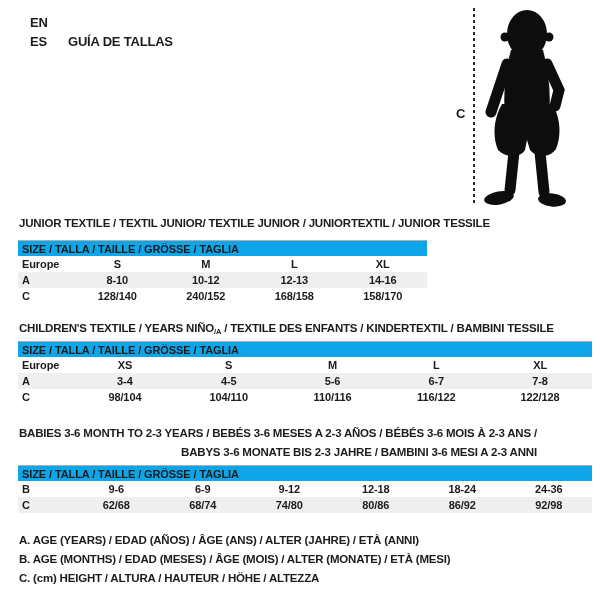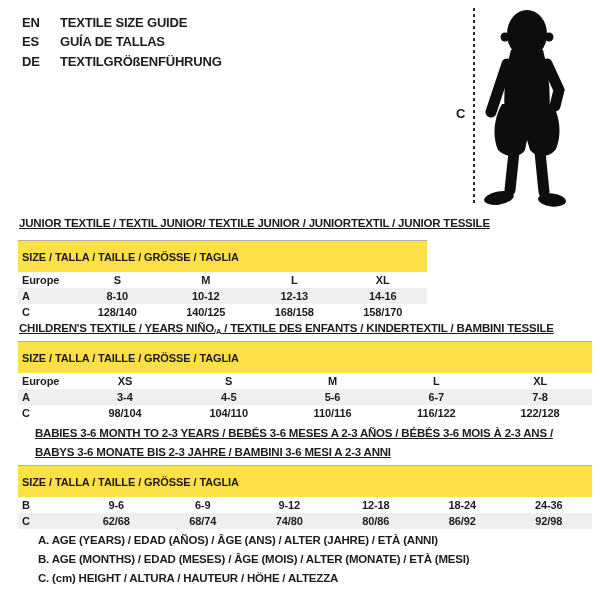--- a/index.html
+++ b/index.html
@@ -7,73 +7,68 @@
     width:600px;height:600px;position:relative;overflow:hidden;
     background:#ffffff;color:#1c1c1c;
     font-family:"Liberation Sans",sans-serif;
     font-weight:bold;
     -webkit-font-smoothing:antialiased;
   }
   .abs{position:absolute;}
 
   
   .lang-block{left:22px;top:13px;}
-  .lang-row{display:flex;line-height:19.3px;font-size:13px;letter-spacing:-0.2px;}
+  .lang-row{display:flex;line-height:19.3px;font-size:13px;letter-spacing:-0.2px;margin-left:8px;}
   .lang-code{width:38px;flex:0 0 38px;}
 
   
   .height-line{
     left:473px;top:8px;width:2px;height:198px;
     background-image:repeating-linear-gradient(to bottom,#2a2a2a 0 3px,transparent 3px 6px);
   }
   .height-label{left:456px;top:106px;font-size:13px;}
   .figure-svg{left:478px;top:4px;}
 
   
-  .sec-title{font-size:11.5px;letter-spacing:-0.2px;white-space:nowrap;text-decoration:underline;}
+  .sec-title{font-size:11.5px;letter-spacing:-0.2px;white-space:nowrap;}
   .sec-title .sub{font-size:7.5px;vertical-align:-2px;}
   .title-junior{left:19px;top:217px;}
   .title-children{left:19px;top:322px;}
-  .title-babies{left:35px;top:424px;line-height:18.5px;}
+  .title-babies{left:19px;top:424px;line-height:18.5px;text-align:right;}
 
   
   .tbl{left:18px;font-size:11px;letter-spacing:-0.1px;}
   .tbl-junior{top:240px;width:409px;}
   .tbl-children{top:341px;width:574px;}
   .tbl-babies{top:465px;width:574px;}
   .tbl-head{
-    background:#fde047;height:32px;display:flex;align-items:center;
+    background:#0ea5e9;height:16px;display:flex;align-items:center;
     padding-left:4px;box-sizing:border-box;border-top:1px solid #aeaeae;
   }
   .trow{display:grid;height:16px;align-items:center;}
   .cols4{grid-template-columns:55px repeat(4,1fr);}
   .cols5{grid-template-columns:55px repeat(5,1fr);}
   .cols6{grid-template-columns:55px repeat(6,1fr);}
   .rlabel{padding-left:4px;text-align:left;}
   .cell{text-align:center;}
   .shaded{background:#efefef;}
 
   
-  .footnotes{left:19px;top:531px;font-size:11.5px;line-height:19px;letter-spacing:-0.2px;margin-left:19px;}
+  .footnotes{left:19px;top:531px;font-size:11.5px;line-height:19px;letter-spacing:-0.2px;}
 </style>
 </head>
 <body>
 
 <div class="abs lang-block">
   <div class="lang-row">
     <span class="lang-code">EN</span>
-    <span class="lang-title">TEXTILE SIZE GUIDE</span>
   </div>
   <div class="lang-row">
     <span class="lang-code">ES</span>
     <span class="lang-title">GUÍA DE TALLAS</span>
-  </div>
-  <div class="lang-row">
-    <span class="lang-code">DE</span>
-    <span class="lang-title">TEXTILGRÖßENFÜHRUNG</span>
   </div>
 </div>
 
 <div class="abs height-line"></div>
 <div class="abs height-label">C</div>
 <svg class="abs figure-svg" width="100" height="208" viewBox="0 0 100 208">
   <g fill="#0d0d0d" stroke="none">
     <ellipse cx="49" cy="30" rx="20" ry="24"></ellipse>
     <circle cx="27" cy="33" r="4.5"></circle>
     <circle cx="71" cy="33" r="4.5"></circle>
@@ -103,21 +98,21 @@
   <div class="trow cols4 shaded">
     <span class="rlabel">A</span>
     <span class="cell">8-10</span>
     <span class="cell">10-12</span>
     <span class="cell">12-13</span>
     <span class="cell">14-16</span>
   </div>
   <div class="trow cols4">
     <span class="rlabel">C</span>
     <span class="cell">128/140</span>
-    <span class="cell">140/125</span>
+    <span class="cell">240/152</span>
     <span class="cell">168/158</span>
     <span class="cell">158/170</span>
   </div>
 </div>
 
 <div class="abs sec-title title-children">
   <span>CHILDREN'S TEXTILE / YEARS NIÑO</span><span class="sub">/A</span><span> / TEXTILE DES ENFANTS / KINDERTEXTIL / BAMBINI TESSILE</span>
 </div>
 <div class="abs tbl tbl-children">
   <div class="tbl-head">SIZE / TALLA / TAILLE / GRÖSSE / TAGLIA</div>

